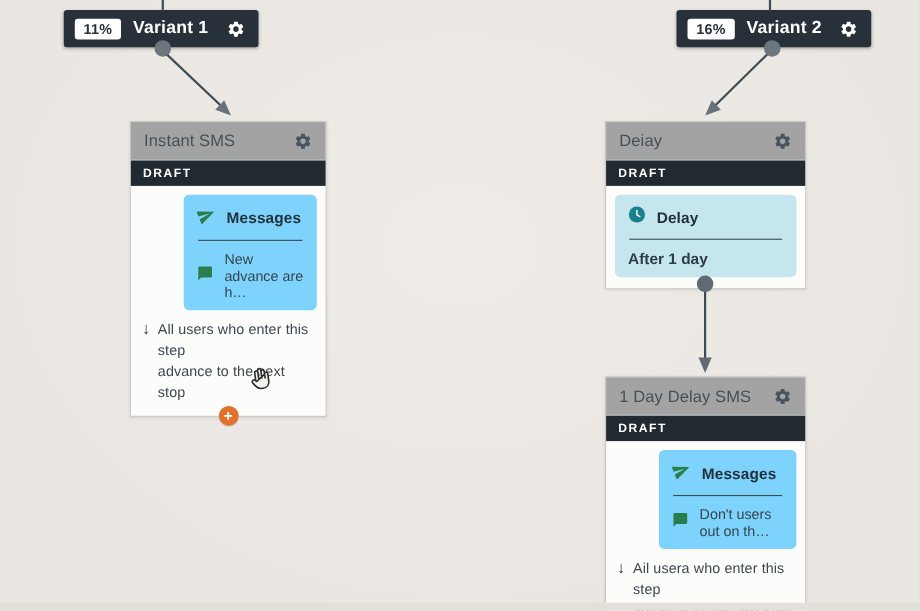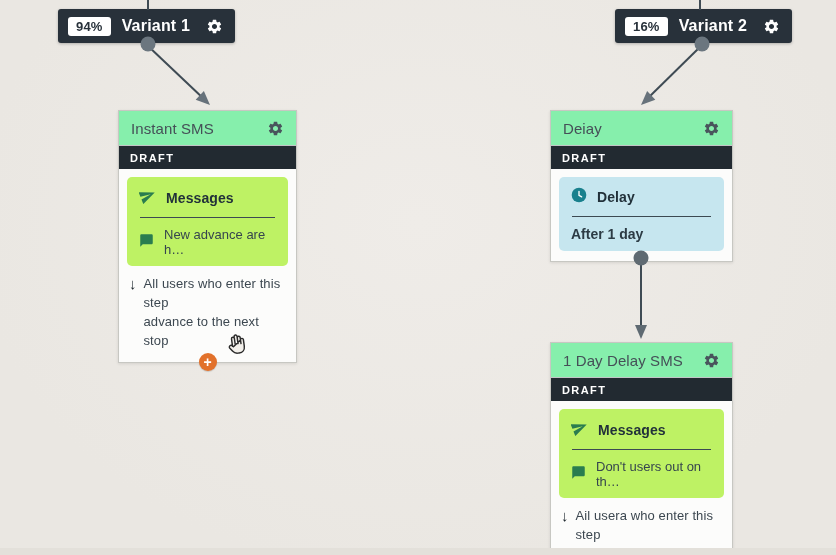--- a/index.html
+++ b/index.html
@@ -25,32 +25,32 @@
   .badge-label { color:#ffffff; font-weight:bold; font-size:16px; margin-left:11px; letter-spacing:.2px; }
   .badge .gear { margin-left:auto; }
   .gear { display:inline-flex; cursor:pointer; }
 
   
   .card {
     position:absolute; background:#fcfcfb; border:1px solid #c7c7c2;
     box-shadow:0 1px 3px rgba(0,0,0,.10);
   }
   .card-header {
-    height:35px; background:#86efac; display:flex; align-items:center;
+    height:35px; background:#a3a3a3; display:flex; align-items:center;
     padding:0 12px; border-bottom:1px solid #c2c5c6;
   }
   .card-title { font-size:15px; color:#454f57; letter-spacing:.1px; }
   .card-header .gear { margin-left:auto; }
   .draft-bar {
     height:23px; background:#222a31; color:#ffffff; font-size:11px; font-weight:bold;
     letter-spacing:1.4px; display:flex; align-items:center; padding:0 11px;
   }
   .card-body { padding:8px 8px 10px 8px; }
   .channel-box { border-radius:5px; padding:10px 12px 9px 12px; }
-  .channel-box.green { background:#bef264; }
+  .channel-box.green { background:#7dd3fc;margin-left:40px; }
   .channel-box.blue  { background:#c6e6ef; }
   .channel-row { display:flex; align-items:center; gap:10px; }
   .channel-label { font-size:14px; font-weight:bold; color:#22313a; letter-spacing:.1px; }
   .channel-sub { font-size:13px; color:#36454e; }
   .divider { height:1px; background:#3c4a52; margin:9px 1px 9px 1px; }
   .note { display:flex; gap:7px; margin:9px 2px 2px 2px; }
   .down-arrow { font-size:15px; font-weight:bold; color:#242d33; line-height:1.2; }
   .note-text { font-size:13px; color:#3c4750; line-height:1.45; letter-spacing:.1px; }
   .add-btn {
     position:absolute; left:50%; bottom:-9px; transform:translateX(-50%);
@@ -64,21 +64,21 @@
 
   
   .hand-cursor { position:absolute; left:224px; top:332px; width:25px; height:25px; transform:rotate(-8deg); }
 </style>
 </head>
 <body>
 
 <div class="canvas">
 
   <div class="badge" style="left:58px; top:9px;">
-    <span class="chip">94%</span>
+    <span class="chip">11%</span>
     <span class="badge-label">Variant 1</span>
     <span class="gear">
       <svg width="17" height="17" viewBox="0 0 24 24" fill="#ffffff">
           <path d="M19.14 12.94c.04-.3.06-.61.06-.94s-.02-.64-.07-.94l2.03-1.58c.18-.14.23-.41.12-.61l-1.92-3.32c-.12-.22-.37-.29-.59-.22l-2.39.96c-.5-.38-1.03-.7-1.62-.94l-.36-2.54c-.04-.24-.24-.41-.48-.41h-3.84c-.24 0-.43.17-.47.41l-.36 2.54c-.59.24-1.13.57-1.62.94l-2.39-.96c-.22-.08-.47 0-.59.22L2.74 8.87c-.12.21-.08.47.12.61l2.03 1.58c-.05.3-.09.63-.09.94s.02.64.07.94l-2.03 1.58c-.18.14-.23.41-.12.61l1.92 3.32c.12.22.37.29.59.22l2.39-.96c.5.38 1.03.7 1.62.94l.36 2.54c.05.24.24.41.48.41h3.84c.24 0 .44-.17.47-.41l.36-2.54c.59-.24 1.13-.56 1.62-.94l2.39.96c.22.08.47 0 .59-.22l1.92-3.32c.12-.22.07-.47-.12-.61l-2.01-1.58zM12 15.6c-1.98 0-3.6-1.62-3.6-3.6s1.62-3.6 3.6-3.6 3.6 1.62 3.6 3.6-1.62 3.6-3.6 3.6z"></path>
         </svg>
     </span>
   </div>
 
   <div class="badge" style="left:615px; top:9px;">
     <span class="chip">16%</span>

